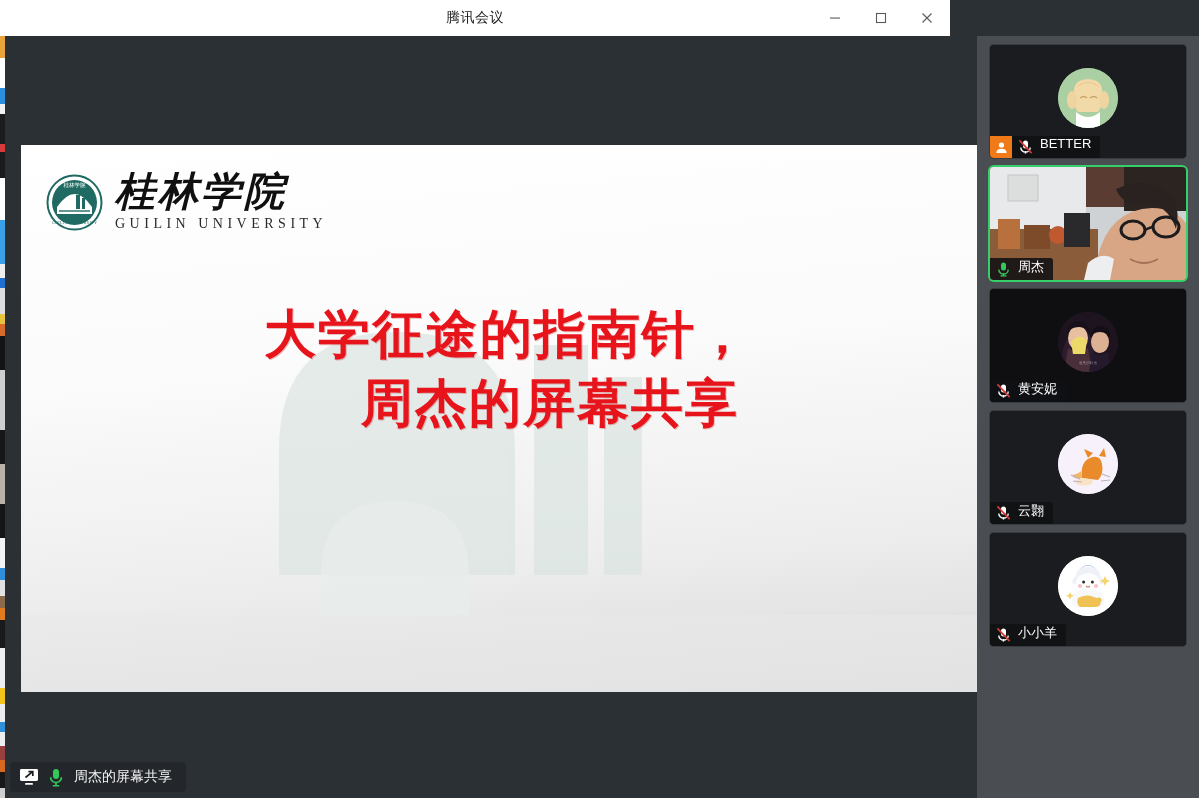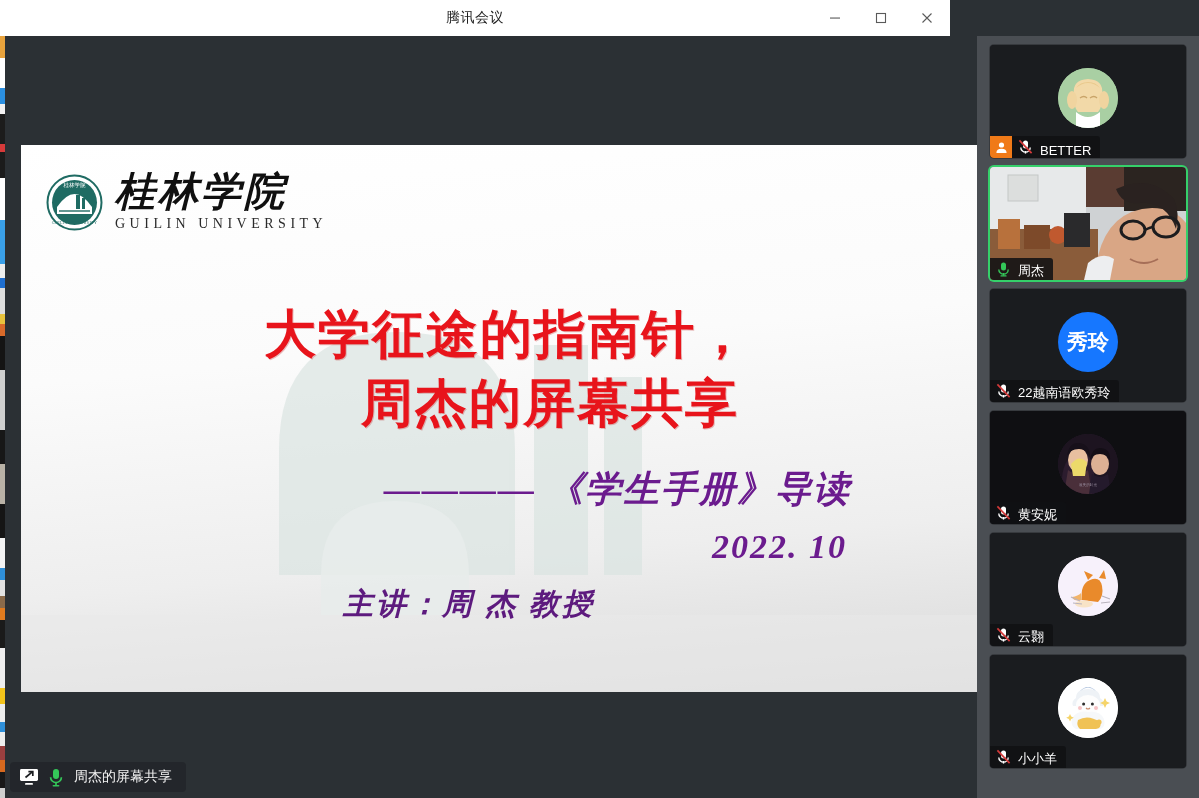--- a/index.html
+++ b/index.html
@@ -111,21 +111,21 @@
   .tile.active{box-shadow:0 0 0 2px #35d06a;}
   .tile .vid{position:absolute;inset:0;}
   .avatar{
     position:absolute;left:50%;top:47%;transform:translate(-50%,-50%);
     width:60px;height:60px;border-radius:50%;overflow:hidden;
     display:flex;align-items:center;justify-content:center;
   }
   .nameplate{
     position:absolute;left:0;bottom:0;height:22px;
     background:rgba(16,17,19,.88);
-    display:flex;align-items:flex-end;padding-right:9px;
+    display:flex;align-items:flex-start;padding-right:9px;
     border-top-right-radius:3px;
   }
   .host-badge{
     width:22px;height:22px;background:#f07a18;
     display:flex;align-items:center;justify-content:center;flex:0 0 auto;
   }
   .mic-wrap{width:22px;height:22px;display:flex;align-items:center;justify-content:center;flex:0 0 auto;margin-left:2px;}
   .nm{color:#fff;font-size:13px;white-space:nowrap;margin-left:4px;}
 </style>
 </head>
@@ -224,25 +224,20 @@
           <div class="logo-cn">桂林学院</div>
           <div class="logo-en">GUILIN  UNIVERSITY</div>
         </div>
       </div>
 
       <div class="title-block">
         <div class="t-line l1">大学征途的指南针，</div>
         <div class="t-line l2">周杰的屏幕共享</div>
       </div>
 
-      <div class="sub-block">
-        <div class="s-lead">———— 《学生手册》导读</div>
-        <div class="s-date">2022. 10</div>
-        <div class="s-speaker">主讲：周  杰  教授</div>
-      </div>
     </div>
 
     <div class="sharebar">
       <svg class="sb-ic" viewBox="0 0 22 22">
         <rect x="2" y="3" width="18" height="12" rx="1.4" fill="#ffffff"></rect>
         <rect x="7" y="17" width="8" height="1.8" rx="0.9" fill="#ffffff"></rect>
         <path d="M7.5 11.5 L14 6.2" stroke="#1b1d20" stroke-width="1.7" fill="none"></path>
         <path d="M10.4 5.6 L14.8 5.6 L14.8 10" fill="none" stroke="#1b1d20" stroke-width="1.7"></path>
       </svg>
       <svg class="sb-ic mic" viewBox="0 0 18 20">
@@ -318,37 +313,20 @@
             <rect x="5" y="1.6" width="5" height="8" rx="2.5" fill="#34c759"></rect>
             <path d="M2.8 8.4 a4.7 4.7 0 0 0 9.4 0" fill="none" stroke="#34c759" stroke-width="1.4"></path>
             <rect x="6.8" y="12" width="1.4" height="2.6" fill="#34c759"></rect>
             <rect x="4.4" y="14.2" width="6.2" height="1.3" rx="0.6" fill="#34c759"></rect>
           </svg>
         </div>
         <span class="nm">周杰</span>
       </div>
     </div>
 
-    <div class="tile">
-      <div class="vid" style="background:#1a1c1f"></div>
-      <div class="avatar" style="background:#1677ff">
-        <span style="color:#fff;font-size:21px;font-weight:700;font-family:'DejaVu Sans',sans-serif">秀玲</span>
-      </div>
-      <div class="nameplate">
-        <div class="mic-wrap">
-          <svg width="15" height="16" viewBox="0 0 15 16">
-            <rect x="5" y="1.6" width="5" height="8" rx="2.5" fill="#ffffff"></rect>
-            <path d="M2.8 8.4 a4.7 4.7 0 0 0 9.4 0" fill="none" stroke="#ffffff" stroke-width="1.4"></path>
-            <rect x="6.8" y="12" width="1.4" height="2.6" fill="#ffffff"></rect>
-            <path d="M1.4 1.4 L13.6 14.2" stroke="#d33a3a" stroke-width="1.7"></path>
-          </svg>
-        </div>
-        <span class="nm">22越南语欧秀玲</span>
-      </div>
-    </div>
 
     <div class="tile">
       <div class="vid" style="background:#0f0f12"></div>
       <div class="avatar" style="background:#251a2a">
         <svg width="60" height="60" viewBox="0 0 60 60">
           <circle cx="30" cy="30" r="30" fill="#1d1420"></circle>
           <path d="M4 44 q2 -22 16 -24 q14 -2 16 16 l0 24 l-32 0Z" fill="#2c1c2e"></path>
           <ellipse cx="20" cy="26" rx="10" ry="12" fill="#e8bfa0"></ellipse>
           <path d="M9 22 q2 -14 12 -13 q11 1 11 14 q-3 -8 -11 -8 q-9 0 -12 7Z" fill="#17101a"></path>
           <path d="M10 36 q10 8 20 0 l4 24 l-28 0Z" fill="#4a2f3a"></path>

